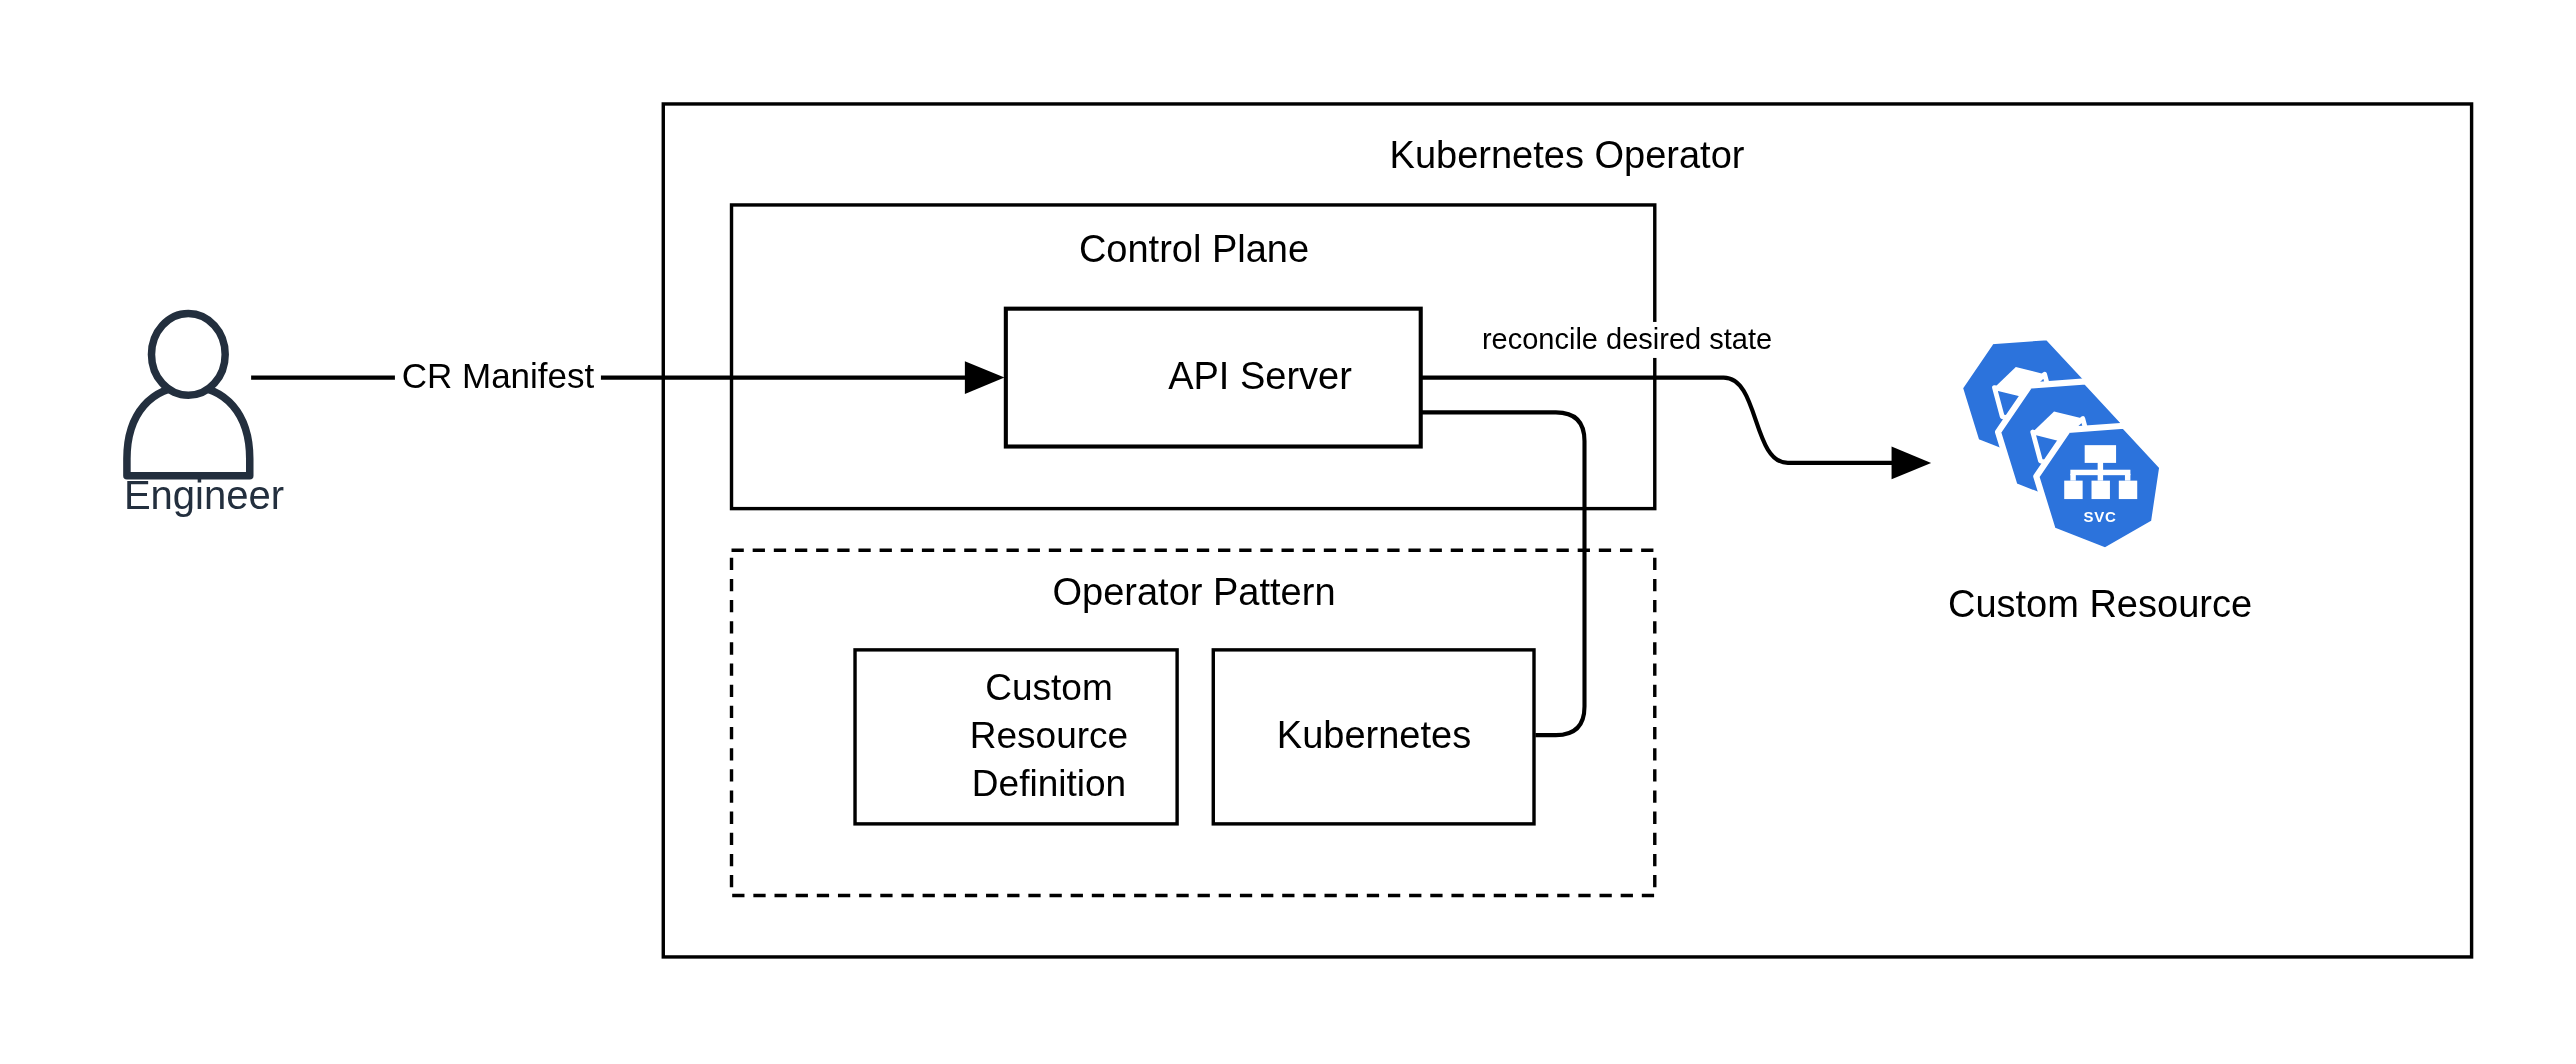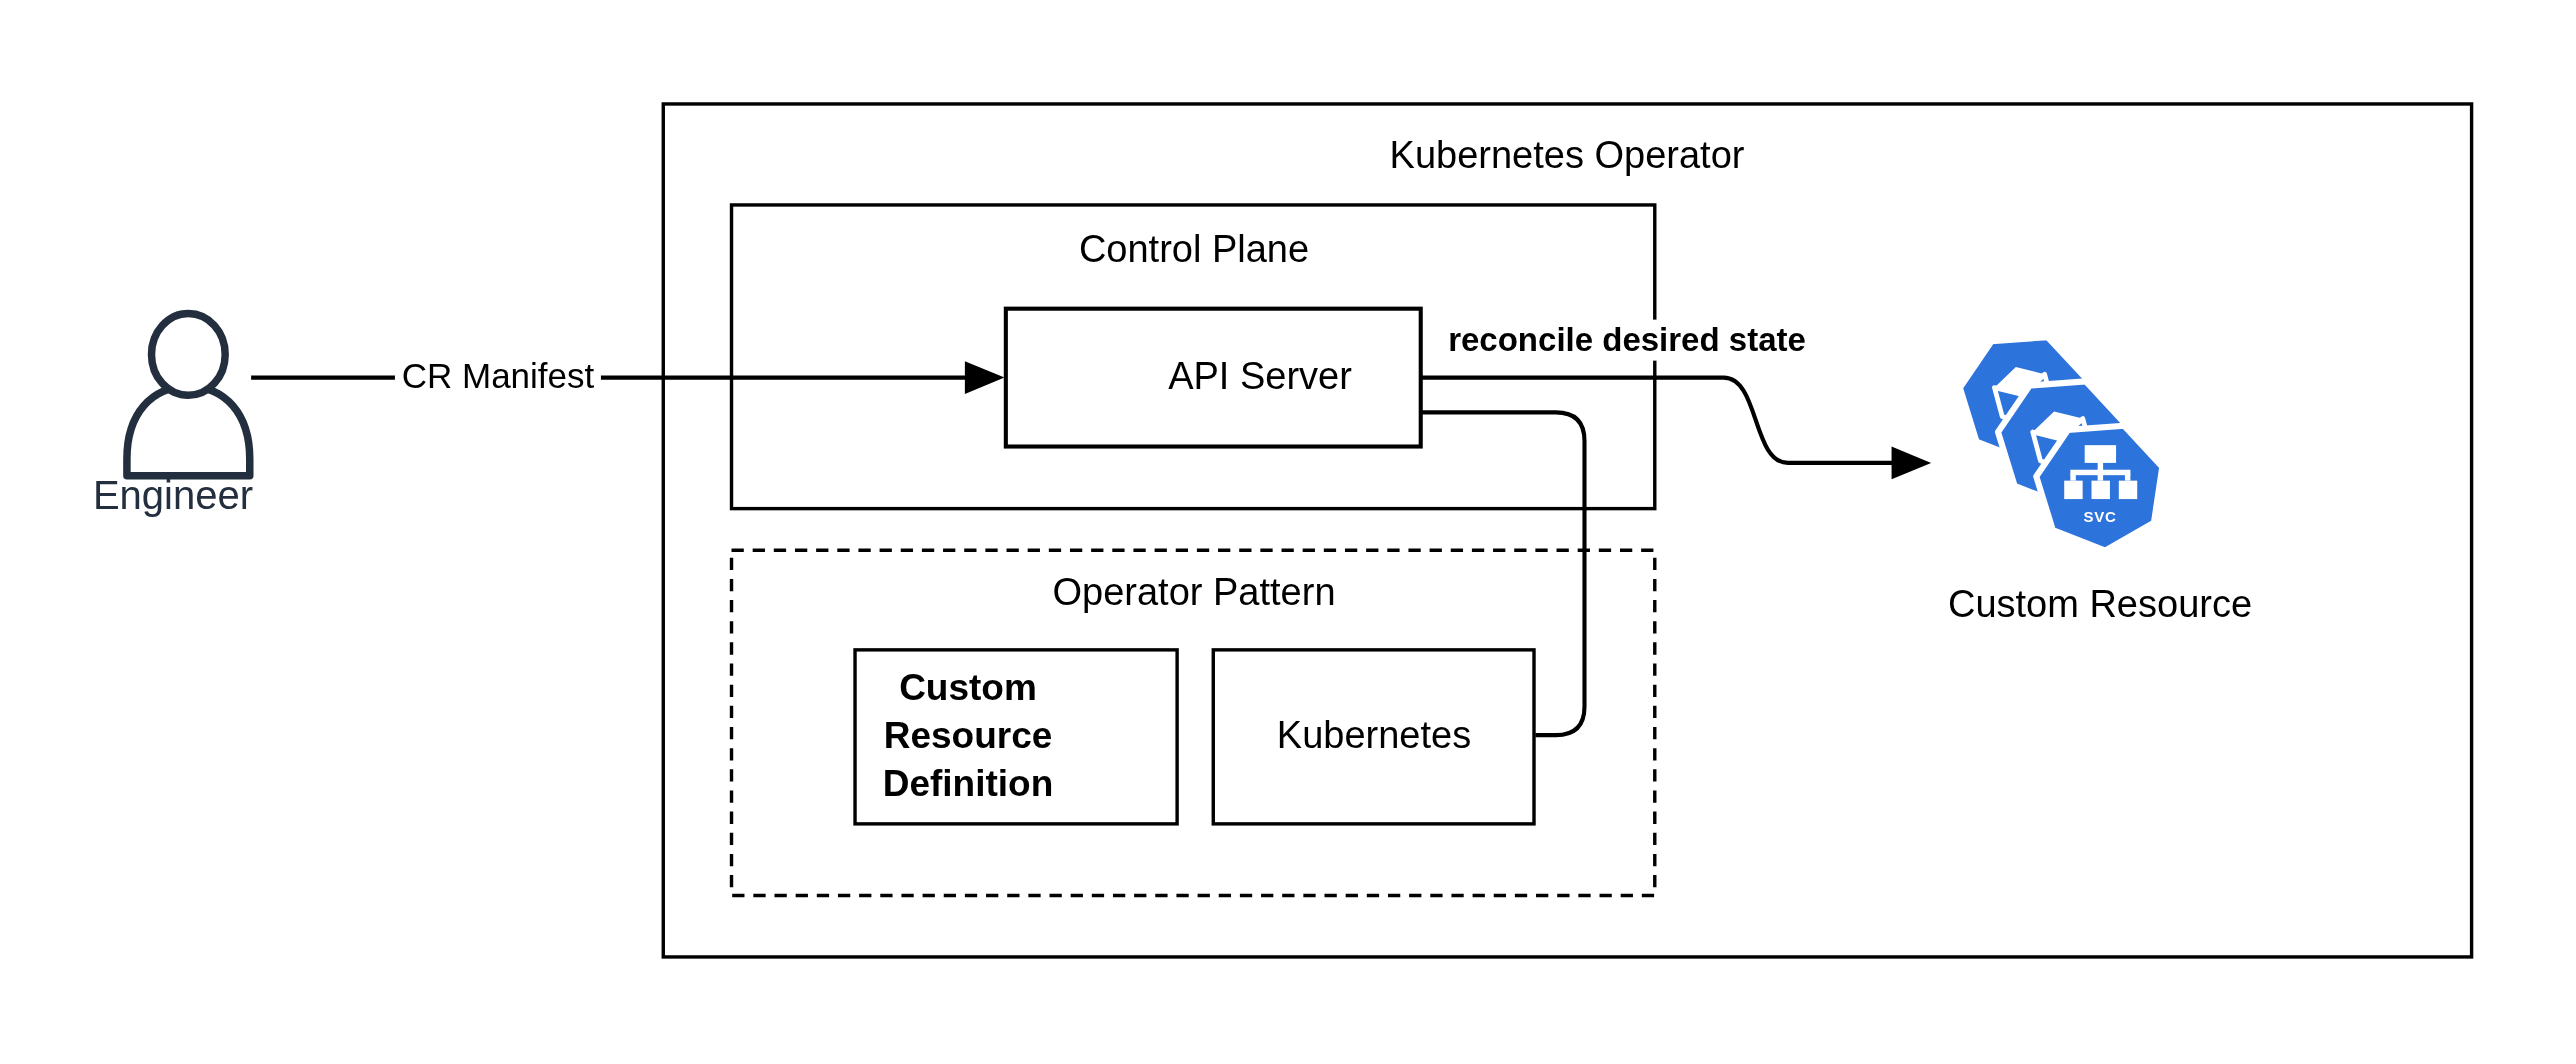--- a/index.html
+++ b/index.html
@@ -2,21 +2,21 @@
 <html style="--line-color: #000000; --text-color: #000000; --bg-color: #ffffff; --engineer-color: #232F3E; --k8s-blue: #2C73DC; --box-fill: #ffffff;font-size:11px"><head>
 <meta charset="utf-8">
 <style>
   html,body{margin:0;padding:0;background:#ffffff;}
   body{width:2576px;height:1065px;position:relative;overflow:hidden;
        font-family:"Liberation Sans","DejaVu Sans",sans-serif;}
   .canvas{position:absolute;left:0;top:0;width:2576px;height:1065px;}
   svg.layer{position:absolute;left:0;top:0;}
   .lbl{position:absolute;transform:translate(-50%,-50%);white-space:nowrap;
        color:var(--text-color,#000);font-size:38px;line-height:1.15;text-align:center;}
-  .lbl.small{font-size:33px;font-weight:bold;}
+  .lbl.small{font-size:29px;}
   .lbl.mid{font-size:35px;text-align:right;}
   .lbl.onln{background:var(--bg-color,#fff);padding:1.4px 6.8px;}
   .lbl.multi{white-space:pre-line;font-size:37px;line-height:1.3;}
   .lbl.engineer{color:var(--engineer-color,#232F3E);font-size:40px;}
   .lbl.svc{color:#ffffff;font-size:15px;font-weight:bold;letter-spacing:0.7px;}
 </style>
 </head>
 <body>
 
 <div class="canvas">
@@ -78,35 +78,35 @@
           <rect x="-4" y="-18" width="8" height="10"></rect>
           <rect x="36" y="-18" width="8" height="10"></rect>
           <rect x="-53" y="-8" width="27" height="27"></rect>
           <rect x="-13" y="-8" width="27" height="27"></rect>
           <rect x="27" y="-8" width="27" height="27"></rect>
         </g>
       </g>
     </g>
   </svg>
 
-  <div class="lbl engineer" style="left:173px;top:495px;">Engineer</div>
+  <div class="lbl engineer" style="left:204px;top:495px;">Engineer</div>
 
   <div class="lbl mid onln" style="left:498px;top:377px;">CR Manifest</div>
 
   <div class="lbl" style="left:1567px;top:156px;">Kubernetes Operator</div>
 
   <div class="lbl" style="left:1194px;top:250px;">Control Plane</div>
 
   <div class="lbl" style="left:1260px;top:377px;">API Server</div>
 
   <div class="lbl small onln" style="left:1627px;top:340px;">reconcile desired state</div>
 
   <div class="lbl" style="left:1194px;top:593px;">Operator Pattern</div>
 
-  <div class="lbl multi" style="left:968px;top:736px;font-weight:bold;">Custom
+  <div class="lbl multi" style="left:1049px;top:736px;">Custom
 Resource
 Definition</div>
 
   <div class="lbl" style="left:1374px;top:736px;">Kubernetes</div>
 
   <div class="lbl svc" style="left:2100px;top:517px;">SVC</div>
 
   <div class="lbl" style="left:2100px;top:605px;">Custom Resource</div>
 </div>
 

